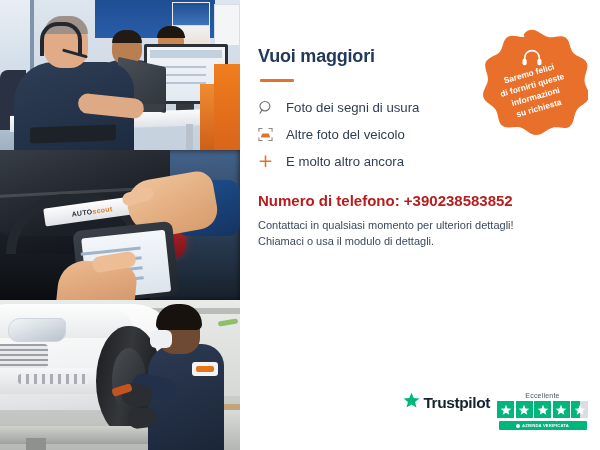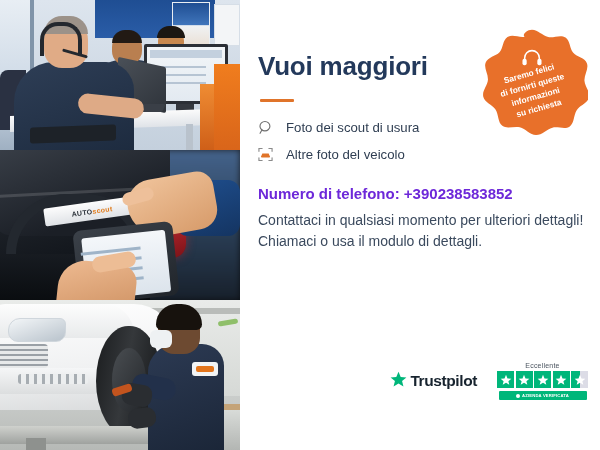--- a/index.html
+++ b/index.html
@@ -365,21 +365,21 @@
   
   .content {
     position: relative;
     flex: 1 1 auto;
     height: 450px;
     background: #ffffff;
     padding: 34px 16px 0 18px;
     box-sizing: border-box;
   }
   .headline {
-    font-size: 26px;
+    font-size: 18px;
     line-height: 1.16;
     font-weight: bold;
     color: #23395b;
     letter-spacing: -0.2px;
     max-width: 200px;
   }
   .divider {
     width: 34px;
     height: 3px;
     background: #e0742a;
@@ -408,25 +408,25 @@
     color: #2f3e52;
     white-space: nowrap;
     padding-left: 6px;
   }
 
   
   .phone-line {
     margin-top: 17px;
     font-size: 15px;
     font-weight: bold;
-    color: #6d28d9;
+    color: #b91c1c;
     white-space: nowrap;
   }
   .sub-line {
-    font-size: 14px;
+    font-size: 11px;
     color: #3b4a5e;
     line-height: 1.5;
     margin-top: 8px;
     white-space: nowrap;
   }
 
   
   .badge {
     position: absolute;
     right: 12px;
@@ -458,24 +458,24 @@
   .badge .headset {
     position: absolute;
     left: 50%; top: 20px;
     transform: translateX(-50%);
   }
 
   
   .trustpilot {
     position: absolute;
     right: 12px;
-    bottom: 50px;
+    bottom: 20px;
     display: flex;
-    align-items: center;
-    gap: 20px;
+    align-items: flex-start;
+    gap: 7px;
   }
   .tp-logo { display: flex; align-items: center; gap: 3px; }
   .tp-name {
     font-size: 15.5px;
     font-weight: bold;
     color: #17232e;
     letter-spacing: -0.4px;
   }
   .tp-right { display: flex; flex-direction: column; align-items: center; }
   .tp-caption {
@@ -627,37 +627,45 @@
 
 
 
       <li class="feature">
         <span class="ficon">
           <svg width="15" height="15" viewBox="0 0 16 16">
             <ellipse cx="7.4" cy="6.6" rx="5.3" ry="5" fill="none" stroke="#6f6f6f" stroke-width="1.2"></ellipse>
             <path d="M4.2 10.6 L2.2 14.2" stroke="#6f6f6f" stroke-width="1.2" stroke-linecap="round"></path>
           </svg>
         </span>
-        <span class="flabel">Foto dei scout di usura</span>
+        <span class="flabel">Foto dei segni di usura</span>
       </li>
 
       <li class="feature">
         <span class="ficon">
           <svg width="15" height="15" viewBox="0 0 16 16">
             <path d="M1 4.6 V1.6 H4.4" fill="none" stroke="#8a8a8a" stroke-width="1.2" stroke-linecap="round"></path>
             <path d="M11.6 1.6 H15 V4.6" fill="none" stroke="#8a8a8a" stroke-width="1.2" stroke-linecap="round"></path>
             <path d="M15 11.4 V14.4 H11.6" fill="none" stroke="#8a8a8a" stroke-width="1.2" stroke-linecap="round"></path>
             <path d="M4.4 14.4 H1 V11.4" fill="none" stroke="#8a8a8a" stroke-width="1.2" stroke-linecap="round"></path>
             <path d="M3.6 9.6 L4.6 6.9 H11.4 L12.4 9.6 Z" fill="#e0742a"></path>
             <rect x="3.2" y="9.2" width="9.6" height="1.9" rx="0.8" fill="#e0742a"></rect>
           </svg>
         </span>
         <span class="flabel">Altre foto del veicolo</span>
       </li>
 
+      <li class="feature">
+        <span class="ficon">
+          <svg width="15" height="15" viewBox="0 0 16 16">
+            <path d="M8 2.2 V13.4 M2.4 7.8 H13.6" stroke="#e0742a" stroke-width="1.7" stroke-linecap="round"></path>
+          </svg>
+        </span>
+        <span class="flabel">E molto altro ancora</span>
+      </li>
 
     </ul>
 
     <div class="phone-line">
       <span>Numero di telefono:</span>
       <span>+390238583852</span>
     </div>
 
     <div class="sub-line">
       <span>Contattaci in qualsiasi momento per ulteriori dettagli!</span><br>

